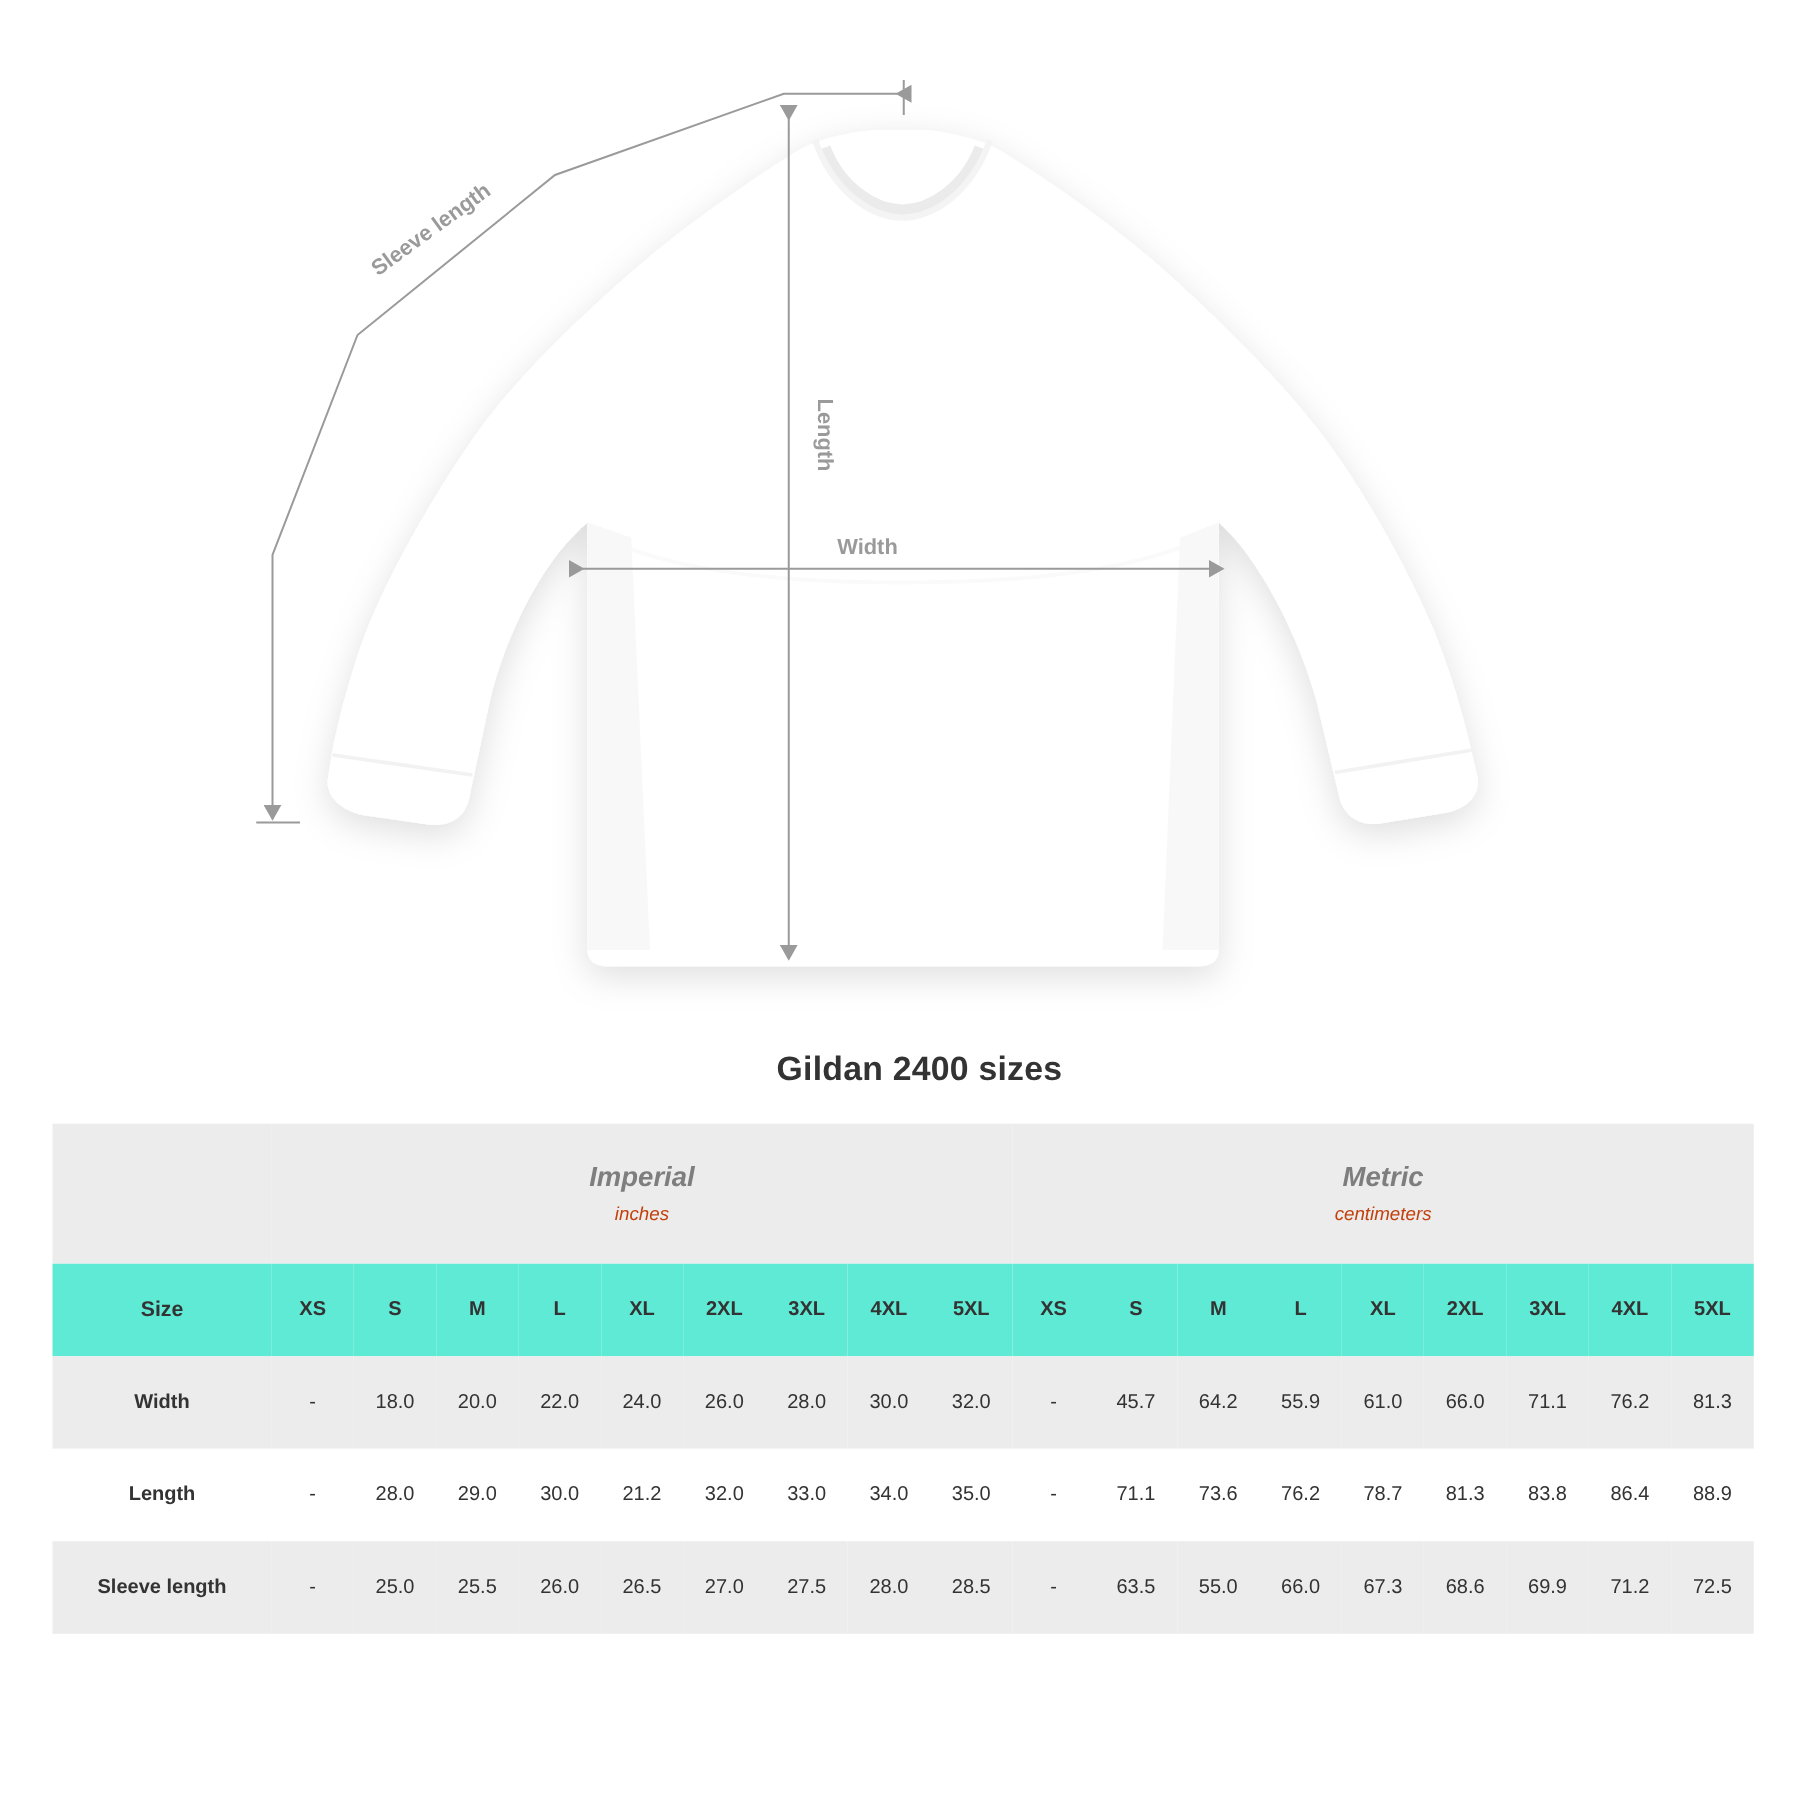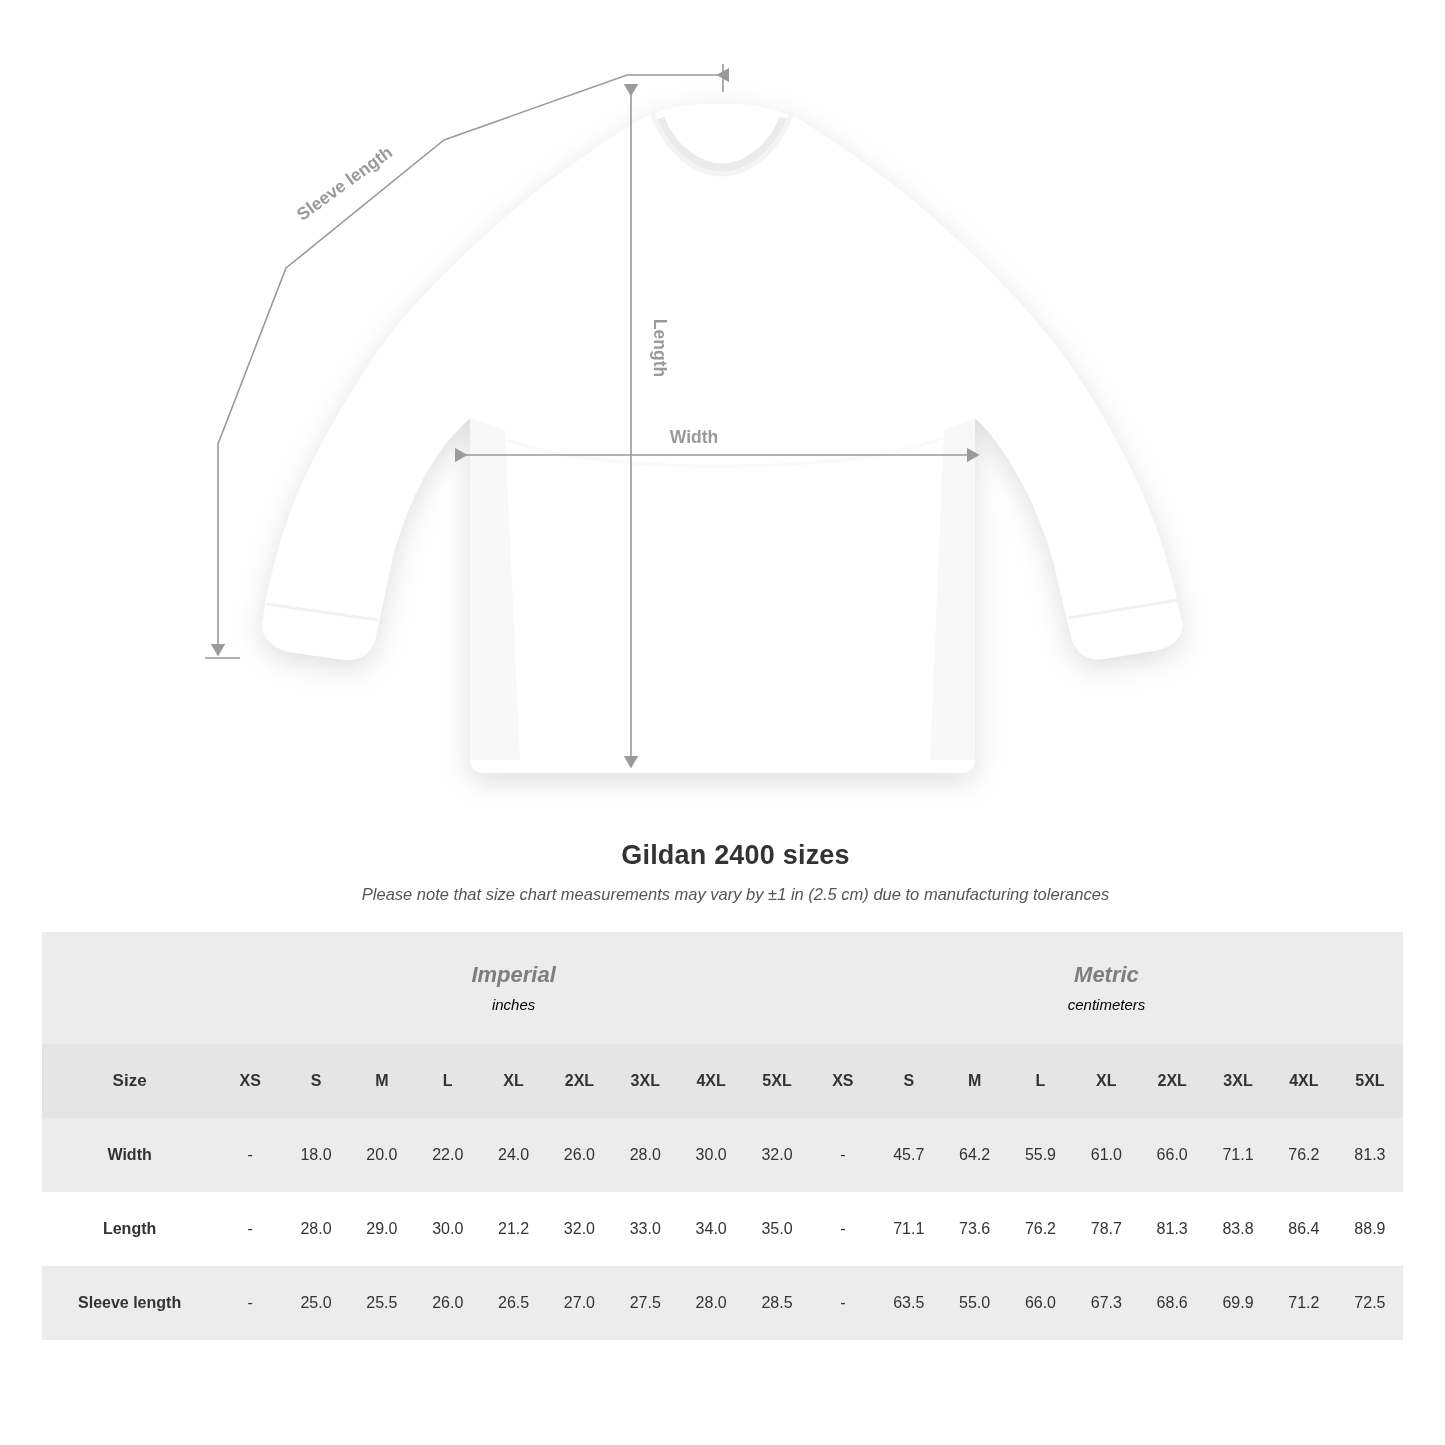--- a/index.html
+++ b/index.html
@@ -78,25 +78,25 @@
   .unit-name {
     font-size: 22px;
     font-weight: bold;
     font-style: italic;
     color: #7e7e7e;
     line-height: 1.1;
   }
   .unit-sub {
     font-size: 15px;
     font-style: italic;
-    color: #000000;
+    color: #c2410c;
     margin-top: 9px;
   }
   .size-row td {
-    background: #e5e5e5;
+    background: #5eead4;
     height: 72px;
     font-weight: bold;
     font-size: 16px;
   }
   .size-row td.rowlabel {
     font-weight: bold;
     font-size: 17px;
   }
   .data-row td {
     height: 72px;
@@ -202,21 +202,20 @@
       <text x="348" y="188" transform="rotate(-36 348 188)" font-family="Liberation Sans, sans-serif" font-size="17.5" font-weight="bold" fill="#9a9a9a" text-anchor="middle">Sleeve length</text>
 
       <text x="654" y="348" transform="rotate(90 654 348)" font-family="Liberation Sans, sans-serif" font-size="17.5" font-weight="bold" fill="#9a9a9a" text-anchor="middle">Length</text>
 
       <text x="694" y="443" font-family="Liberation Sans, sans-serif" font-size="17.5" font-weight="bold" fill="#9a9a9a" text-anchor="middle">Width</text>
     </svg>
   </div>
 
   <div class="title-block">
     <div class="chart-title">Gildan 2400 sizes</div>
-    <div class="chart-subtitle">Please note that size chart measurements may vary by ±1 in (2.5 cm) due to manufacturing tolerances</div>
   </div>
 
   <div class="table-wrap">
     <table class="size-table">
       <colgroup>
         <col class="firstcol">
         <col class="datacol">
           <col class="datacol">
           <col class="datacol">
           <col class="datacol">

